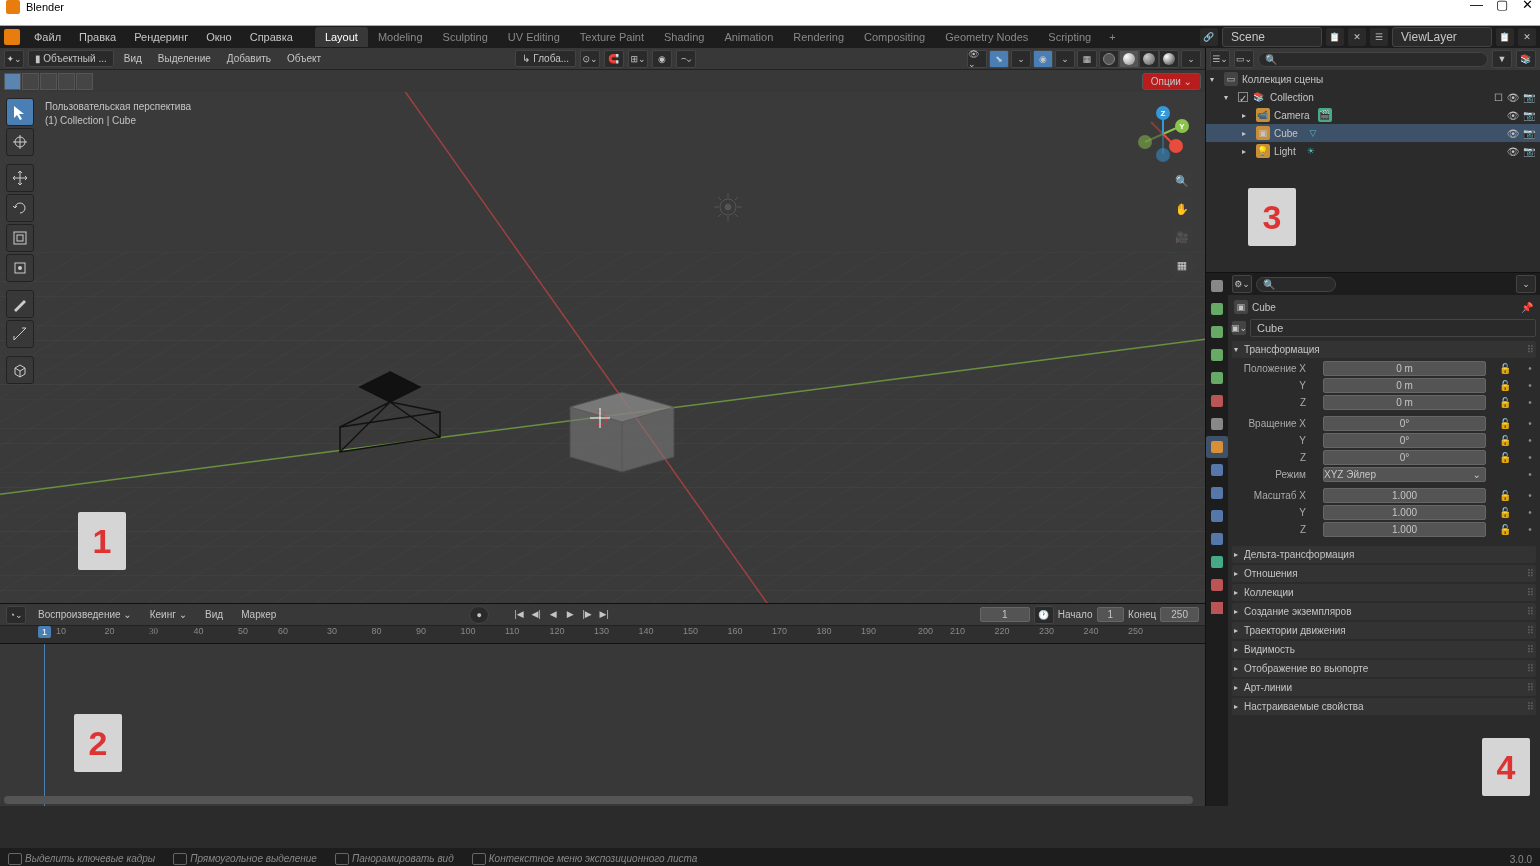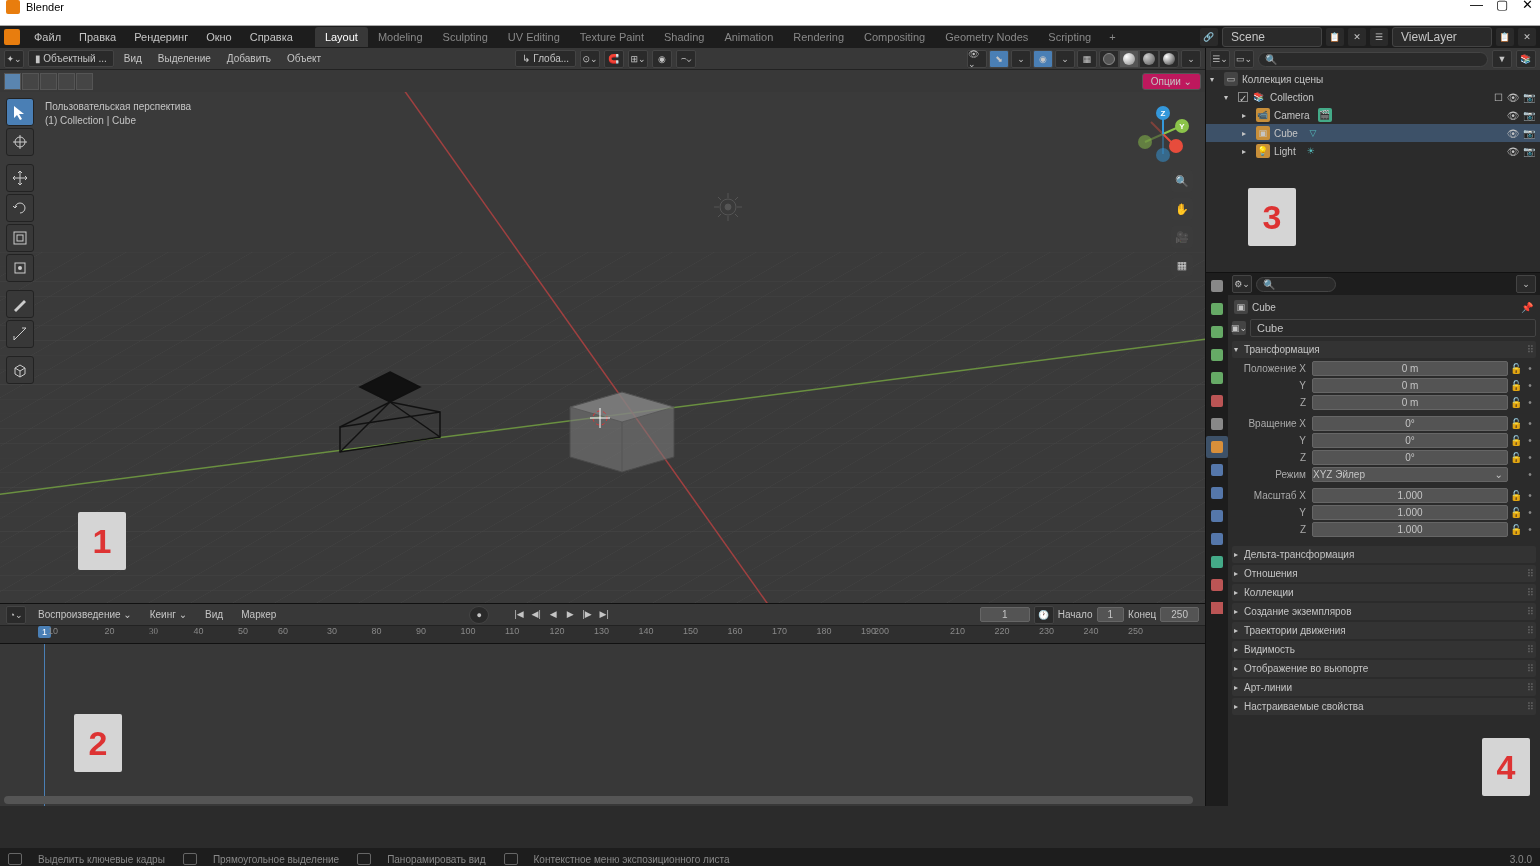--- a/index.html
+++ b/index.html
@@ -41,21 +41,21 @@
 .shade-btn { width: 20px; height: 18px; background: #2a2a2a; border: 1px solid #444; display: inline-flex; align-items: center; justify-content: center; }
 .shade-btn:first-child { border-radius: 3px 0 0 3px; }
 .shade-btn:last-child { border-radius: 0 3px 3px 0; }
 .shade-ball { width: 12px; height: 12px; border-radius: 50%; }
 
 
 .vp-selrow { height: 22px; background: #383838; display: flex; align-items: center; gap: 2px; padding: 2px 4px; justify-content: space-between; }
 .sel-btns { display: flex; gap: 1px; }
 .sel-btn { width: 17px; height: 17px; background: #454545; border: 1px solid #555; }
 .sel-btn.active { background: #5a85b0; }
-.options-btn { background: #be185d; border: 1px solid #555; padding: 2px 8px; border-radius: 3px; font-size: 10px; }
+.options-btn { background: #b91c1c; border: 1px solid #555; padding: 2px 8px; border-radius: 3px; font-size: 10px; }
 
 
 .vp-canvas { flex: 1; position: relative; background: #3a3a3a; overflow: hidden; }
 .vp-overlay-text { position: absolute; top: 8px; left: 45px; font-size: 10px; line-height: 14px; }
 .vp-toolbar-left { position: absolute; top: 6px; left: 6px; display: flex; flex-direction: column; gap: 2px; }
 .tool-btn { width: 28px; height: 28px; background: #383838; border: 1px solid #222; border-radius: 3px; display: flex; align-items: center; justify-content: center; }
 .tool-btn.active { background: #4a7fb5; }
 .vp-gizmo { position: absolute; top: 12px; right: 12px; width: 60px; height: 60px; }
 .vp-side-icons { position: absolute; top: 78px; right: 12px; display: flex; flex-direction: column; gap: 6px; }
 .side-icon { width: 22px; height: 22px; background: rgba(60,60,60,0.7); border-radius: 4px; display: flex; align-items: center; justify-content: center; color: #ccc; }
@@ -90,30 +90,30 @@
 .ptab { width: 22px; height: 22px; display: flex; align-items: center; justify-content: center; border-radius: 2px; }
 .ptab.active { background: #3d5168; }
 .ptab-icon { width: 12px; height: 12px; border-radius: 2px; }
 .props-body { flex: 1; display: flex; flex-direction: column; padding: 2px 4px; overflow: hidden; }
 .props-search { height: 22px; background: #1d1d1d; display:flex; align-items:center; padding:0 4px; gap:4px; margin: -2px -4px 2px -4px; }
 .props-search-input { flex: 0 0 80px; background: #2a2a2a; border: 1px solid #444; border-radius: 8px; padding: 1px 6px; font-size: 10px; }
 .prop-objname { display: flex; align-items: center; gap: 4px; padding: 3px 2px; font-size: 10px; }
 .prop-namefield { background: #2a2a2a; border: 1px solid #444; padding: 2px 6px; border-radius: 2px; flex: 1; margin: 2px 0; }
 .panel-header { display: flex; align-items: center; padding: 3px 2px; font-size: 10px; background: #333; border-radius: 2px; margin-top: 2px; }
 .panel-body { padding: 2px 2px 6px 2px; }
-.prop-row { display: flex; align-items: center; gap: 2px; padding: 1px 0; font-size: 10px; }
+.prop-row { display: flex; align-items: center; gap: 13px; padding: 1px 0; font-size: 10px; }
 .prop-label { width: 76px; text-align: right; padding-right: 4px; color: #aaa; }
 .prop-val { flex: 1; background: #545454; border: 1px solid #666; border-radius: 2px; text-align: center; padding: 1px 0; position: relative; }
 .prop-lock { width: 14px; text-align: center; color: #888; }
 .prop-dot { width: 8px; text-align: center; color: #888; }
 
 
 .statusbar { height: 22px; background: #1d1d1d; display: flex; align-items: center; gap: 18px; padding: 0 8px; font-size: 10px; color: #888; }
 .statusbar-right { margin-left: auto; }
-.sb-item { display: flex; align-items: center; gap: 16px; }
+.sb-item { display: flex; gap: 3px; font-style: italic; }
 .sb-icon { width: 14px; height: 12px; border: 1px solid #666; border-radius: 2px; display: inline-block; }
 
 
 .gizmo-circle { width: 14px; height: 14px; border-radius: 50%; position: absolute; display: flex; align-items: center; justify-content: center; font-size: 8px; font-weight: bold; color: #fff; }
 </style>
 </head>
 <body>
 
 <div class="titlebar">
   <div class="titlebar-left">
@@ -373,40 +373,40 @@
         <span class="tl-numfield" style="width:50px">1</span>
         <span class="vp-icon-btn">🕐</span>
         <span style="font-size:10px">Начало</span>
         <span class="tl-numfield">1</span>
         <span style="font-size:10px">Конец</span>
         <span class="tl-numfield">250</span>
       </div>
     </div>
     <div class="tl-ruler">
       <div class="tl-playhead" style="left:38px">1</div>
-    <span class="tl-tick" style="left: 48px;">10</span>
+    <span class="tl-tick" style="left: 56px;">10</span>
         <span class="tl-tick" style="left: 104.5px;">20</span>
         <span class="tl-tick" style="left: 149px; font-family: Liberation Serif, serif;">30</span>
         <span class="tl-tick" style="left: 193.5px;">40</span>
         <span class="tl-tick" style="left: 238px;">50</span>
         <span class="tl-tick" style="left: 278px;">60</span>
         <span class="tl-tick" style="left: 327px;">30</span>
         <span class="tl-tick" style="left: 371.5px;">80</span>
         <span class="tl-tick" style="left: 416px;">90</span>
         <span class="tl-tick" style="left: 460.5px;">100</span>
         <span class="tl-tick" style="left: 505px;">110</span>
         <span class="tl-tick" style="left: 549.5px;">120</span>
         <span class="tl-tick" style="left: 594px;">130</span>
         <span class="tl-tick" style="left: 638.5px;">140</span>
         <span class="tl-tick" style="left: 683px;">150</span>
         <span class="tl-tick" style="left: 727.5px;">160</span>
         <span class="tl-tick" style="left: 772px;">170</span>
         <span class="tl-tick" style="left: 816.5px;">180</span>
         <span class="tl-tick" style="left: 861px;">190</span>
-        <span class="tl-tick" style="left: 874px;">200</span>
+        <span class="tl-tick" style="left: 918px;">200</span>
         <span class="tl-tick" style="left: 950px;">210</span>
         <span class="tl-tick" style="left: 994.5px;">220</span>
         <span class="tl-tick" style="left: 1039px;">230</span>
         <span class="tl-tick" style="left: 1083.5px;">240</span>
         <span class="tl-tick" style="left: 1128px;">250</span>
       </div>
     <div class="tl-body">
       <div class="tl-playhead-line" style="left:44px"></div>
       <div class="anno" style="top:70px;left:74px">2</div>
       <div style="position:absolute;bottom:2px;left:4px;right:12px;height:8px;background:#555;border-radius:4px"></div>

